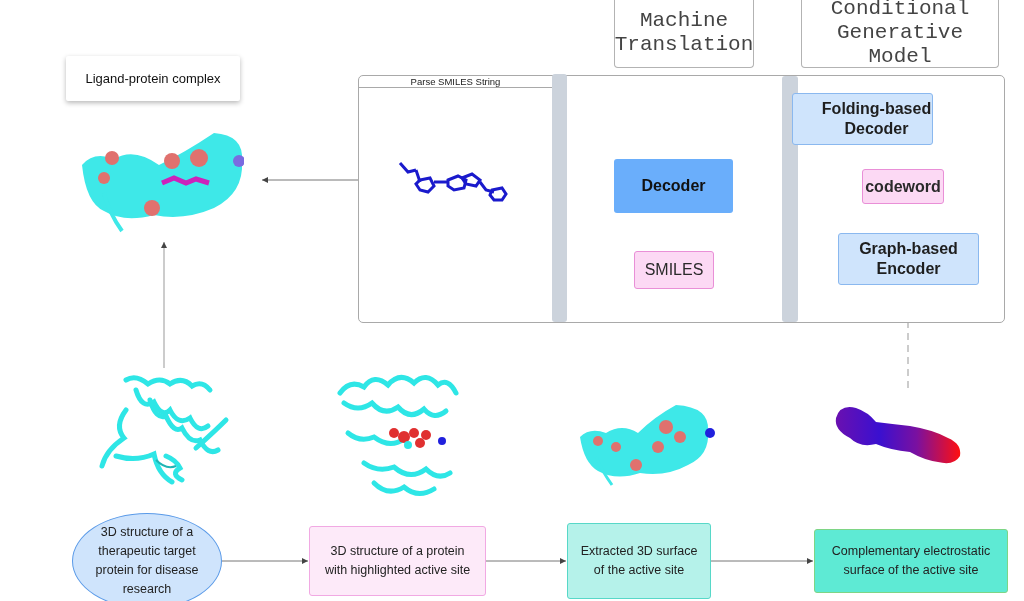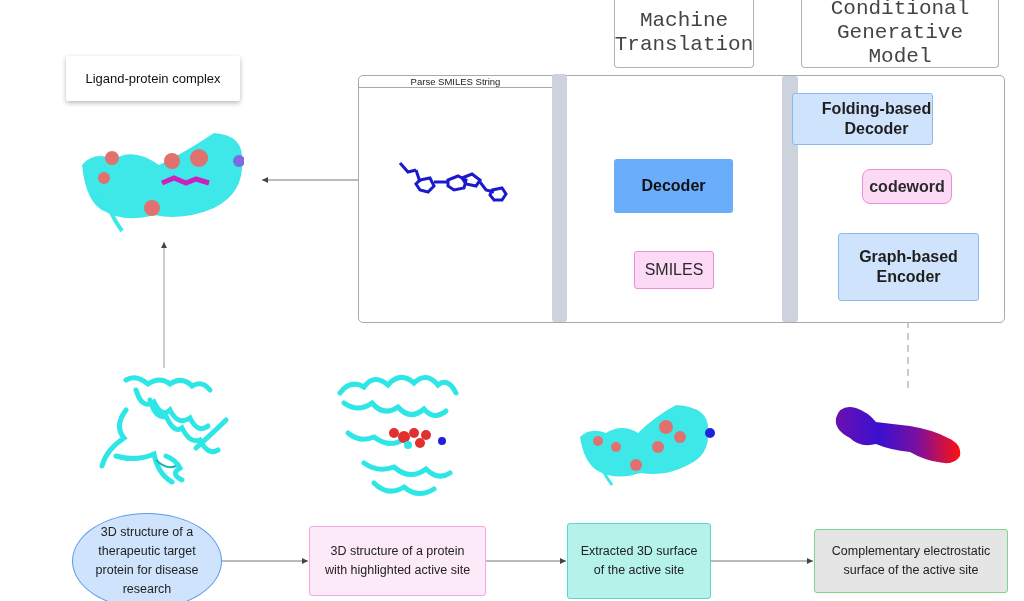--- a/index.html
+++ b/index.html
@@ -57,22 +57,22 @@
 <div class="abs" style="left:359px;top:76px;width:193px;height:11px;border-bottom:1px solid #a9a9a9;font-size:9.5px;text-align:center;line-height:11px;color:#222;">Parse SMILES String</div>
 
 <div class="abs divider" style="left:552px;top:74px;width:15px;height:248px;"></div>
 <div class="abs divider" style="left:782px;top:76px;width:16px;height:246px;"></div>
 
 <div class="abs node decoder-node" style="left:614px;top:159px;width:119px;height:54px;">Decoder</div>
 <div class="abs node pink-node" style="left:634px;top:251px;width:80px;height:38px;">SMILES</div>
 
 <div class="abs node blue-node" style="left:792px;top:93px;width:141px;height:52px;white-space:pre-line;padding-left:28px;">Folding-based
 Decoder</div>
-<div class="abs node pink-node" style="left:862px;top:169px;width:90px;height:35px;font-weight:bold;border-radius:8px;">codeword</div>
-<div class="abs node blue-node" style="left:838px;top:233px;width:141px;height:68px;white-space:pre-line;">Graph-based
+<div class="abs node pink-node" style="left:862px;top:169px;width:82px;height:35px;font-weight:bold;">codeword</div>
+<div class="abs node blue-node" style="left:838px;top:233px;width:141px;height:52px;white-space:pre-line;">Graph-based
 Encoder</div>
 
 <div class="abs node callout" style="left:66px;top:56px;width:174px;height:45px;">Ligand-protein complex</div>
 
 <svg class="abs" style="left:74px;top:123px;" width="170" height="112">
   <path d="M8,42 Q20,28 40,36 Q60,24 85,42 Q110,30 140,10 Q170,12 168,38 Q170,70 140,85 Q110,98 80,92 Q50,100 30,88 Q12,80 8,42 Z" fill="#3ee8e8"></path>
   <circle cx="38" cy="35" r="7" fill="#e0716e"></circle>
   <circle cx="98" cy="38" r="8" fill="#e0716e"></circle>
   <circle cx="125" cy="35" r="9" fill="#e0716e"></circle>
   <circle cx="78" cy="85" r="8" fill="#e0716e"></circle>
@@ -149,13 +149,13 @@
       <stop offset="0.65" stop-color="#7a10a0"></stop>
       <stop offset="1" stop-color="#ff1010"></stop>
     </linearGradient>
   </defs>
   <path d="M6,18 Q10,4 26,8 Q38,12 46,22 Q62,24 80,26 Q104,30 118,38 Q132,44 130,56 Q124,66 108,62 Q94,60 80,52 Q60,50 46,44 Q30,48 20,38 Q4,30 6,18 Z" fill="url(#eg)"></path>
 </svg>
 
 <div class="abs node bottom-node" style="left:72px;top:513px;width:150px;height:96px;background:#cfe4fc;border:1px solid #5a9ae8;border-radius:50%;padding:6px 10px;">3D structure of a therapeutic target protein for disease research</div>
 <div class="abs node bottom-node" style="left:309px;top:526px;width:177px;height:70px;background:#fdeaf9;border:1px solid #f1a9e3;border-radius:3px;padding:12px 8px;">3D structure of a protein with highlighted active site</div>
 <div class="abs node bottom-node" style="left:567px;top:523px;width:144px;height:76px;background:#b5f2ea;border:1px solid #57d8c8;border-radius:3px;padding:18px 8px;">Extracted 3D surface of the active site</div>
-<div class="abs node bottom-node" style="left:814px;top:529px;width:194px;height:64px;background:#e5e5e5;border:1px solid #7ed585;border-radius:3px;padding:6px 8px;">Complementary electrostatic surface of the active site</div>
+<div class="abs node bottom-node" style="left:814px;top:529px;width:194px;height:64px;background:#5eead4;border:1px solid #7ed585;border-radius:3px;padding:6px 8px;">Complementary electrostatic surface of the active site</div>
 
 </body></html>

